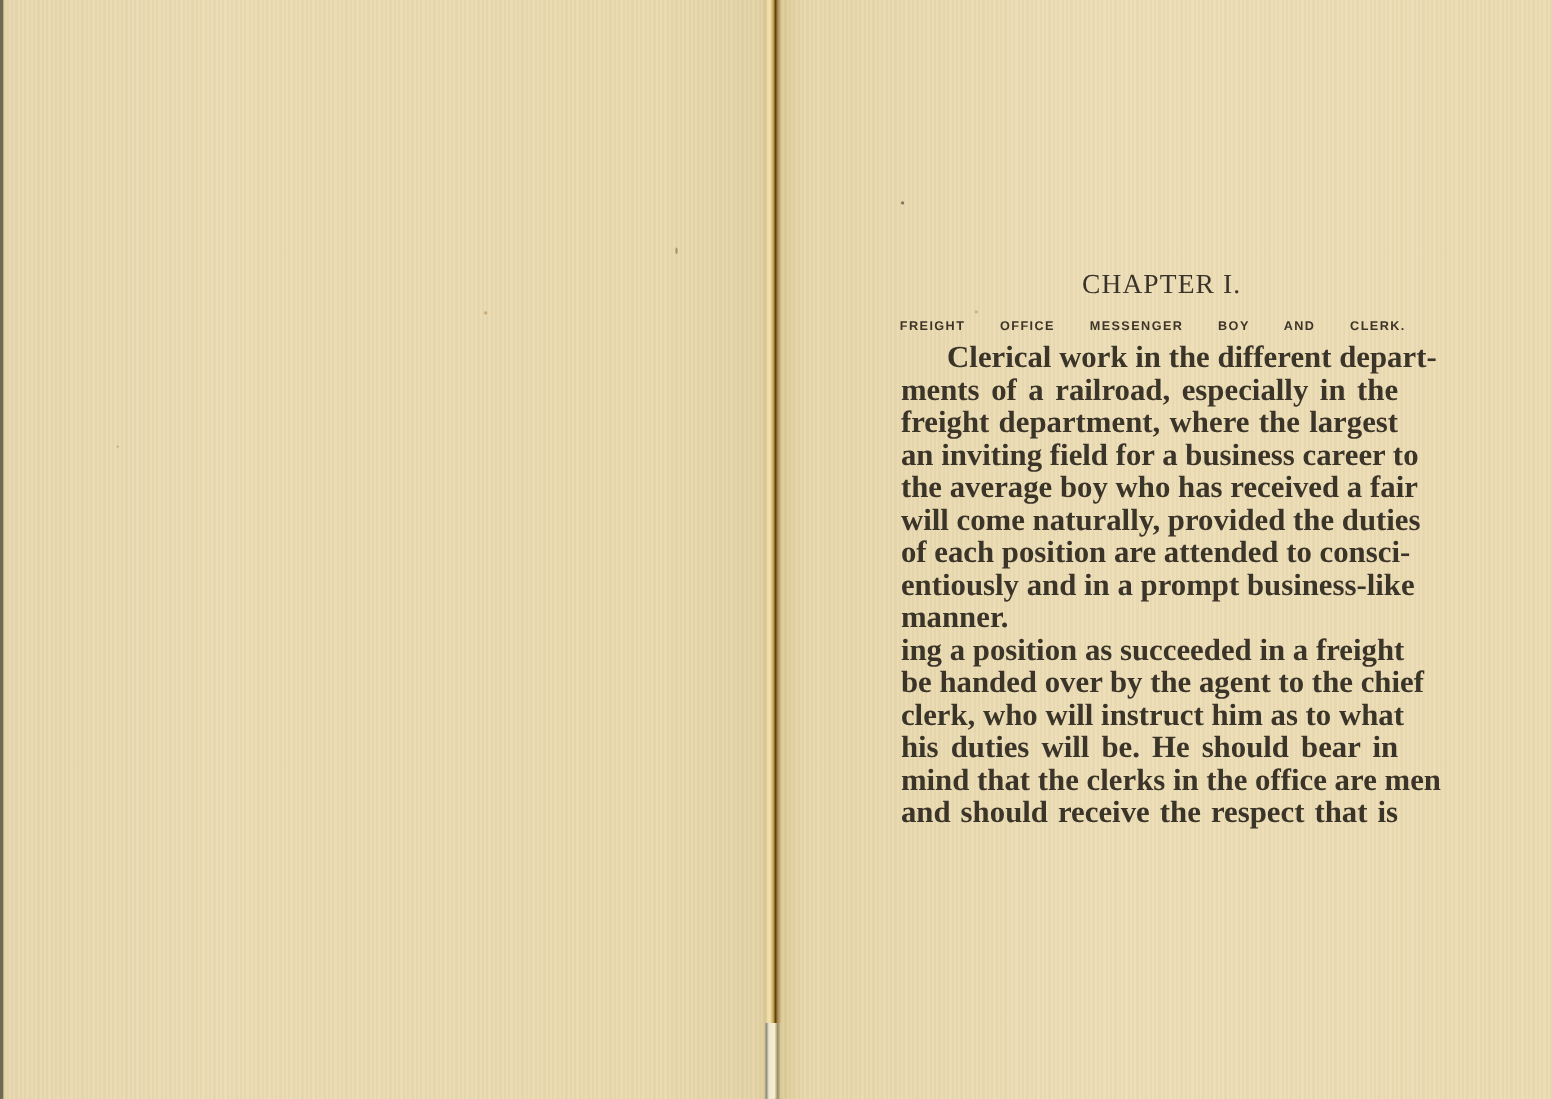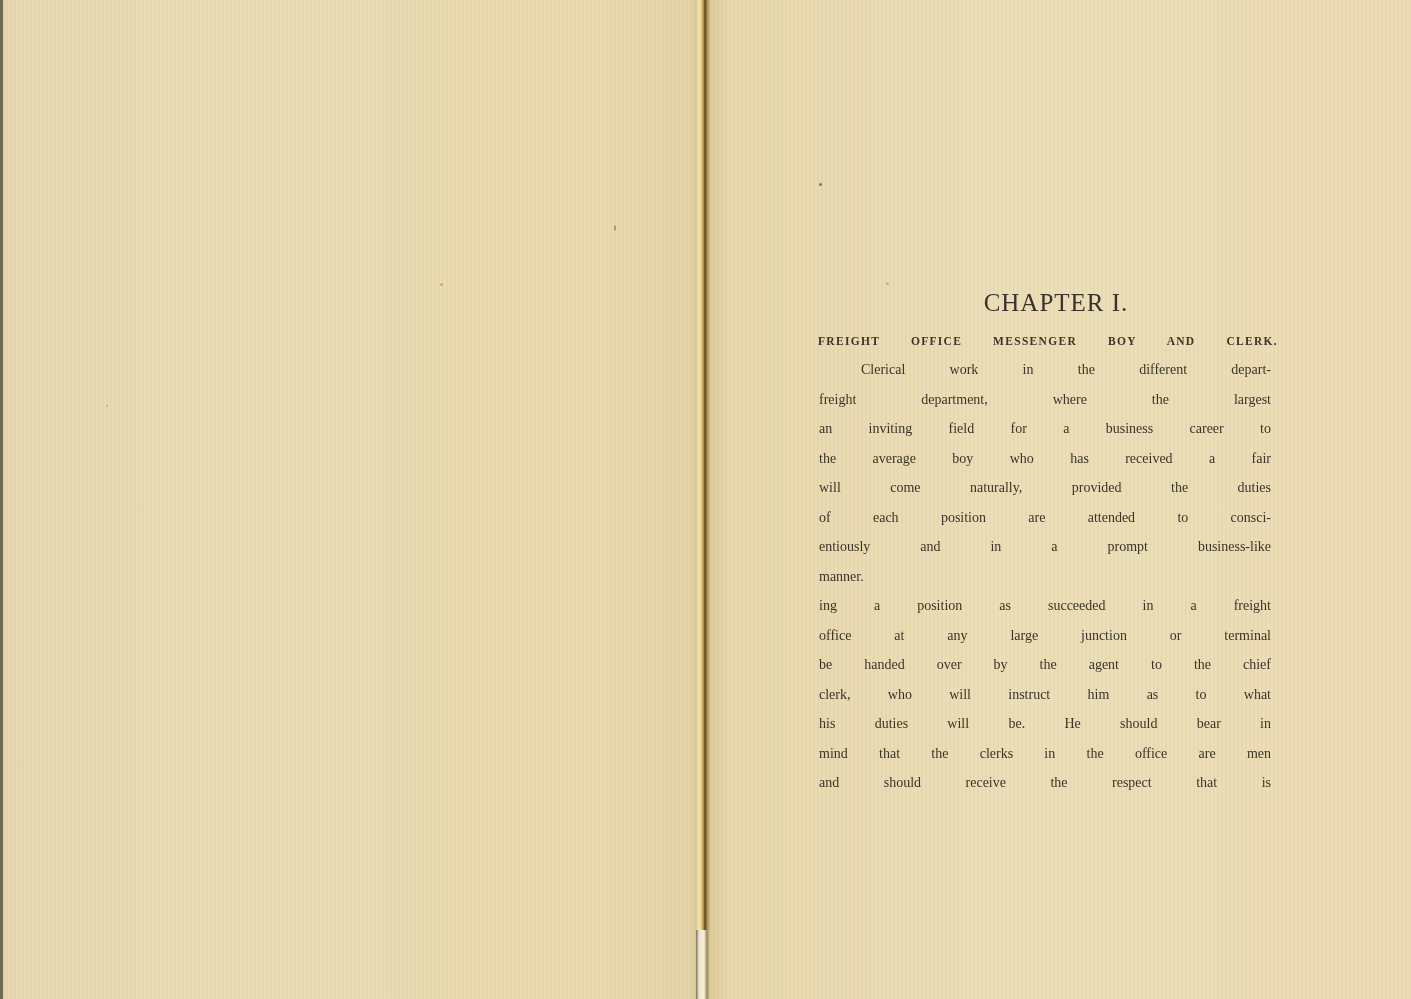--- a/index.html
+++ b/index.html
@@ -27,35 +27,35 @@
       position:absolute; left:711px; top:0; width:700px; height:999px;
       background:
         repeating-linear-gradient(90deg, rgba(255,255,255,0.04) 0 2px, rgba(0,0,0,0.025) 2px 4px),
         linear-gradient(90deg, #ddcb98 0px, #e8d8ad 20px, #eddeb6 300px, #ecdcb3 690px);
     }
     .left-edge {
       position:absolute; left:0; top:0; width:3px; height:999px; background:#6f6a52;
     }
     .speck { position:absolute; width:3px; height:3px; border-radius:50%; background:#b48a4e; opacity:0.6; }
     .content {
-      position:absolute; left:100px; top:245px; width:460px; color:#3a332a;margin-top:44px;
+      position:absolute; left:100px; top:245px; width:460px; color:#3a332a;
     }
     .chapter-title {
       text-align:center; font-size:25px; letter-spacing:1px; color:#3a332a;
       margin:0 0 18px 0; padding-left:30px;
     }
     .chapter-subtitle {
-      font-family:Liberation Serif, serif;
+      font-family:Liberation Sans, sans-serif;
       font-weight:bold; font-size:11.5px; letter-spacing:1.3px;
       text-align:justify; text-align-last:justify; color:#3d3528;
       margin:0 0 8px 7px; width:460px;
     }
     .para {
-      font-size:14px; line-height:29.5px; text-align:justify;
-      margin:0; padding-left:8px; width:452px; color:#3b3429;
+      font-size:28px; line-height:29.5px; text-align:justify;
+      margin:0; padding-left:8px; width:452px; color:#3b3429;font-weight:bold;
     }
     .para .line { display:block; text-align:justify; text-align-last:justify; white-space:nowrap; }
     .para .line.last { text-align-last:left; }
     .indent { padding-left:42px; }
   </style>
 </head>
 <body>
 
 <div class="spread">
   <div class="page-left">
@@ -71,32 +71,32 @@
   <div class="page-right">
     <div class="speck" style="left:108px;top:183px;background:#3a332a;"></div>
     <div class="speck" style="left:175px;top:282px;background:#c79a55;"></div>
 
     <div class="content">
       <div class="chapter-title">CHAPTER I.</div>
       <div class="chapter-subtitle">FREIGHT OFFICE MESSENGER BOY AND CLERK.</div>
 
       <p class="para">
         <span class="line indent">Clerical work in the different depart-</span>
+        <span class="line">ments of a railroad, especially in the</span>
         <span class="line">freight department, where the largest</span>
         <span class="line">an inviting field for a business career to</span>
         <span class="line">the average boy who has received a fair</span>
         <span class="line">will come naturally, provided the duties</span>
         <span class="line">of each position are attended to consci-</span>
         <span class="line">entiously and in a prompt business-like</span>
         <span class="line last">manner.</span>
       </p>
 
       <p class="para">
         <span class="line">ing a position as succeeded in a freight</span>
-        <span class="line">office at any large junction or terminal</span>
         <span class="line">be handed over by the agent to the chief</span>
         <span class="line">clerk, who will instruct him as to what</span>
         <span class="line">his duties will be. He should bear in</span>
         <span class="line">mind that the clerks in the office are men</span>
         <span class="line">and should receive the respect that is</span>
       </p>
     </div>
   </div>
 </div>
 

